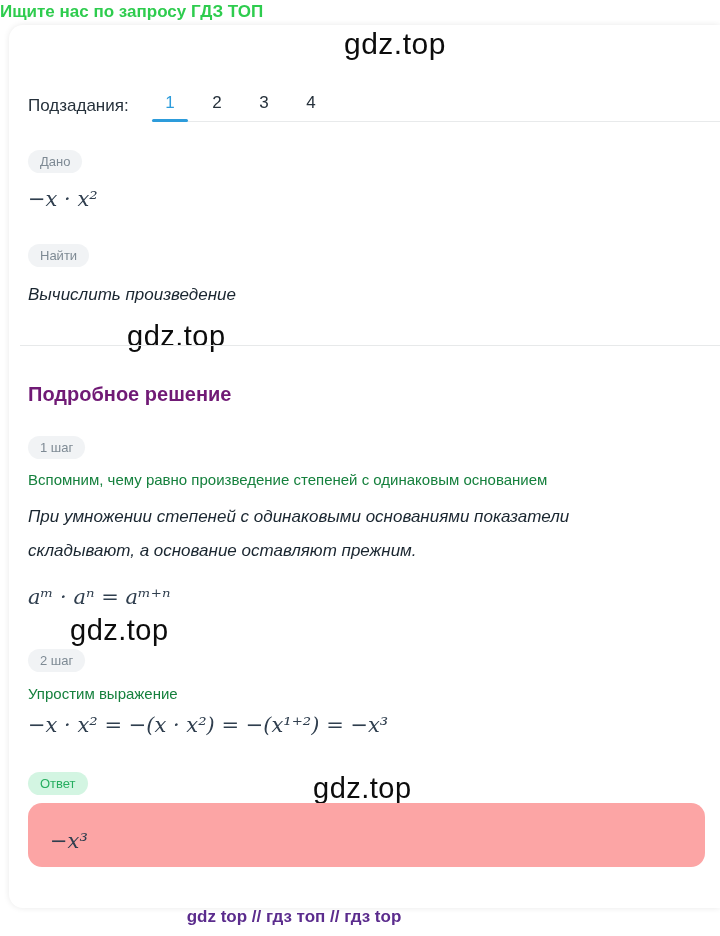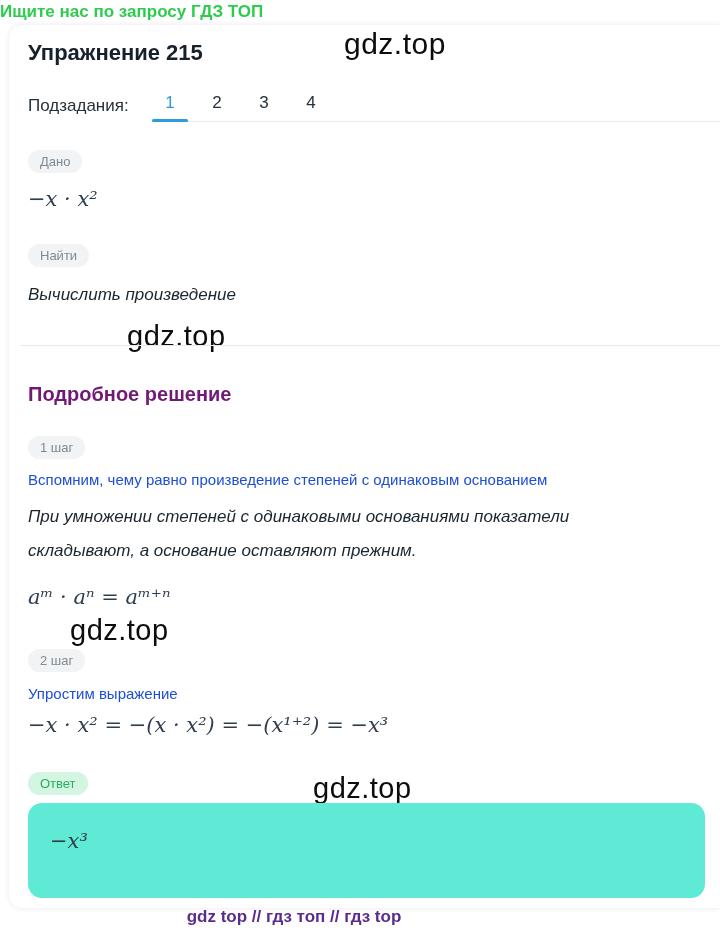--- a/index.html
+++ b/index.html
@@ -75,54 +75,53 @@
     white-space: nowrap;
   }
   .body-text {
     position: absolute;
     font-size: 17px; font-weight: 500; color: #1a2630;
     white-space: nowrap;
     font-style: italic;
   }
   .hint-text {
     position: absolute;
-    font-size: 15px; font-weight: 400; color: #1d4ed8;
+    font-size: 15px; font-weight: 400; color: #15803d;
     white-space: nowrap;
   }
   .divider {
     position: absolute; top: 320px; left: 11px; right: 0;
     height: 1px; background: #e7e9ea;
   }
   .section-heading {
     position: absolute; top: 358px; left: 19px;
     font-size: 20px; font-weight: 700; color: #701a75;
   }
   .answer-box {
     position: absolute; top: 778px; left: 19px;
-    width: 677px; height: 95px;
-    background: #5eead4;
+    width: 677px; height: 64px;
+    background: #fca5a5;
     border-radius: 14px;
   }
   .answer-box .math { left: 22px; top: 26px; }
   .footer {
     position: absolute; top: 907px; left: 0; width: 588px;
     text-align: center;
     font-size: 17px; font-weight: 600; color: #5b2c8d;
   }
 </style>
 </head>
 <body>
 
 <div class="promo">Ищите нас по запросу ГДЗ ТОП</div>
 
 <div class="card">
 
   <div class="watermark" style="top:2px; left:335px; font-size:30px;">gdz.top</div>
 
-  <div class="page-title">Упражнение 215</div>
 
   <div class="tabs-label">Подзадания:</div>
   <div class="tabs">
     <div class="tab active">1</div>
     <div class="tab">2</div>
     <div class="tab">3</div>
     <div class="tab">4</div>
   </div>
   <div class="tabs-baseline"></div>
   <div class="tabs-active-underline"></div>

